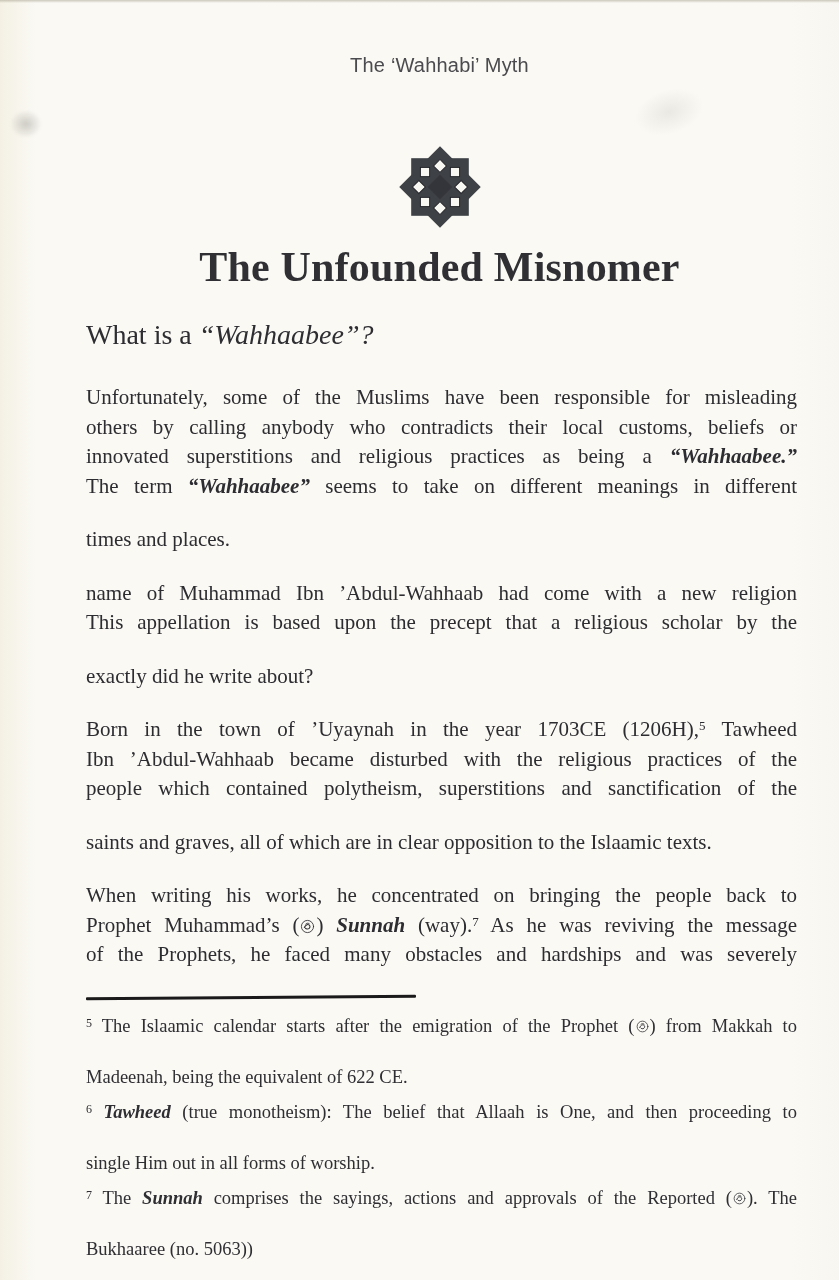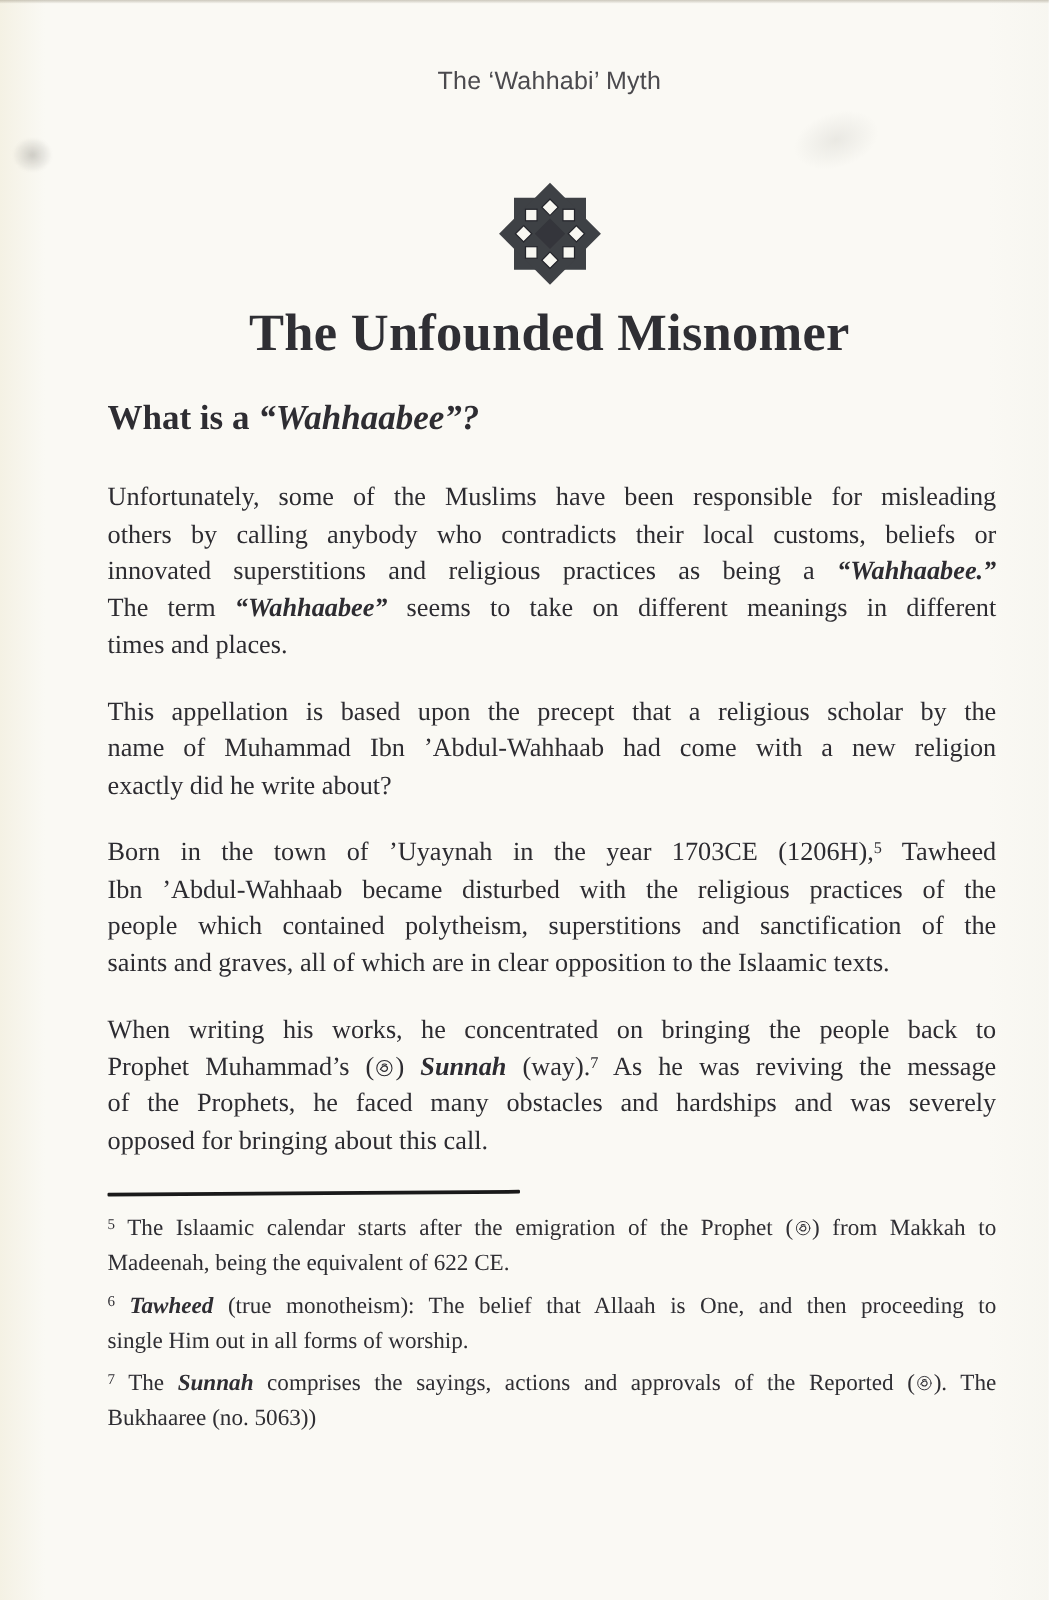--- a/index.html
+++ b/index.html
@@ -32,23 +32,23 @@
     font-size:42px;font-weight:bold;color:#2f2f34;
     letter-spacing:.2px;line-height:48px;
   }
   .heading{
     margin:26px 62px 0 66px;
     font-size:28px;font-weight:bold;color:#2e2d32;line-height:36px;
   }
   .bodytext{margin:30px 62px 0 66px;font-size:21px;line-height:29.5px;}
   .para{margin:0 0 24px 0;}
   .tline{text-align:justify;text-align-last:justify;}
-  .tline.last{text-align-last:left;}
+  .tline.last{text-align-last:left;margin-top:24px;}
   .it{font-style:italic;font-weight:bold;}
-  .bd{font-weight:bold;text-align:right;}
+  .bd{font-weight:normal;text-align:right;}
   .sup{font-size:13px;vertical-align:6px;line-height:0;}
   .saw svg{width:17px;height:17px;vertical-align:-3px;}
   .fnrule{
     margin:26px 0 14px 66px;width:330px;height:3px;
     background:#1a1a1a;transform:rotate(-.4deg);border-radius:1px;
   }
   .footnotes{margin:0 62px 0 66px;font-size:18.5px;line-height:27.5px;color:#2f2e33;}
   .fn{margin-bottom:7px;}
   .fn .sup{font-size:12px;vertical-align:5px;}
   .fn .saw svg{width:15px;height:15px;vertical-align:-2px;}
@@ -86,41 +86,40 @@
 
   <div class="bodytext">
     <div class="para">
         <div class="tline"><span>Unfortunately, some of the Muslims have been responsible for misleading</span></div>
         <div class="tline"><span>others by calling anybody who contradicts their local customs, beliefs or</span></div>
         <div class="tline"><span>innovated superstitions and religious practices as being a </span><span class="it">“Wahhaabee.”</span></div>
         <div class="tline"><span>The term </span><span class="it">“Wahhaabee”</span><span> seems to take on different meanings in different</span></div>
         <div class="tline last"><span>times and places.</span></div>
       </div>
     <div class="para">
+        <div class="tline"><span>name of Muhammad Ibn ’Abdul-Wahhaab had come with a new religion</span></div>
         <div class="tline"><span>This appellation is based upon the precept that a religious scholar by the</span></div>
-        <div class="tline"><span>name of Muhammad Ibn ’Abdul-Wahhaab had come with a new religion</span></div>
         <div class="tline last"><span>exactly did he write about?</span></div>
       </div>
     <div class="para">
         <div class="tline"><span>Born in the town of ’Uyaynah in the year 1703CE (1206H),</span><span class="sup">5</span><span> Tawheed</span></div>
         <div class="tline"><span>Ibn ’Abdul-Wahhaab became disturbed with the religious practices of the</span></div>
         <div class="tline"><span>people which contained polytheism, superstitions and sanctification of the</span></div>
         <div class="tline last"><span>saints and graves, all of which are in clear opposition to the Islaamic texts.</span></div>
       </div>
     <div class="para">
         <div class="tline"><span>When writing his works, he concentrated on bringing the people back to</span></div>
         <div class="tline"><span>Prophet Muhammad’s (</span><span class="saw"><svg viewBox="0 0 24 24" aria-hidden="true">
     <g fill="none" stroke="#2e2d32" stroke-linecap="round">
       <circle cx="12" cy="12" r="8.6" stroke-width="1.2"></circle>
       <path stroke-width="1.5" d="M7.5 13.5c1.5-3.5 4.5-5 6.5-3.8 1.8 1 2 3.6.4 5s-4.4 1.2-5.4-.4"></path>
       <path stroke-width="1.3" d="M9.5 8.5c1.2-1.4 3.6-1.6 5-.4"></path>
     </g>
   </svg></span><span>) </span><span class="it">Sunnah</span><span> (way).</span><span class="sup">7</span><span> As he was reviving the message</span></div>
         <div class="tline"><span>of the Prophets, he faced many obstacles and hardships and was severely</span></div>
-        <div class="tline last"><span>opposed for bringing about this call.</span></div>
       </div>
   </div>
 
   <div class="fnrule"></div>
 
   <div class="footnotes">
     <div class="fn">
         <div class="tline"><span class="sup">5</span><span> The Islaamic calendar starts after the emigration of the Prophet (</span><span class="saw"><svg viewBox="0 0 24 24" aria-hidden="true">
     <g fill="none" stroke="#2e2d32" stroke-linecap="round">
       <circle cx="12" cy="12" r="8.6" stroke-width="1.2"></circle>

